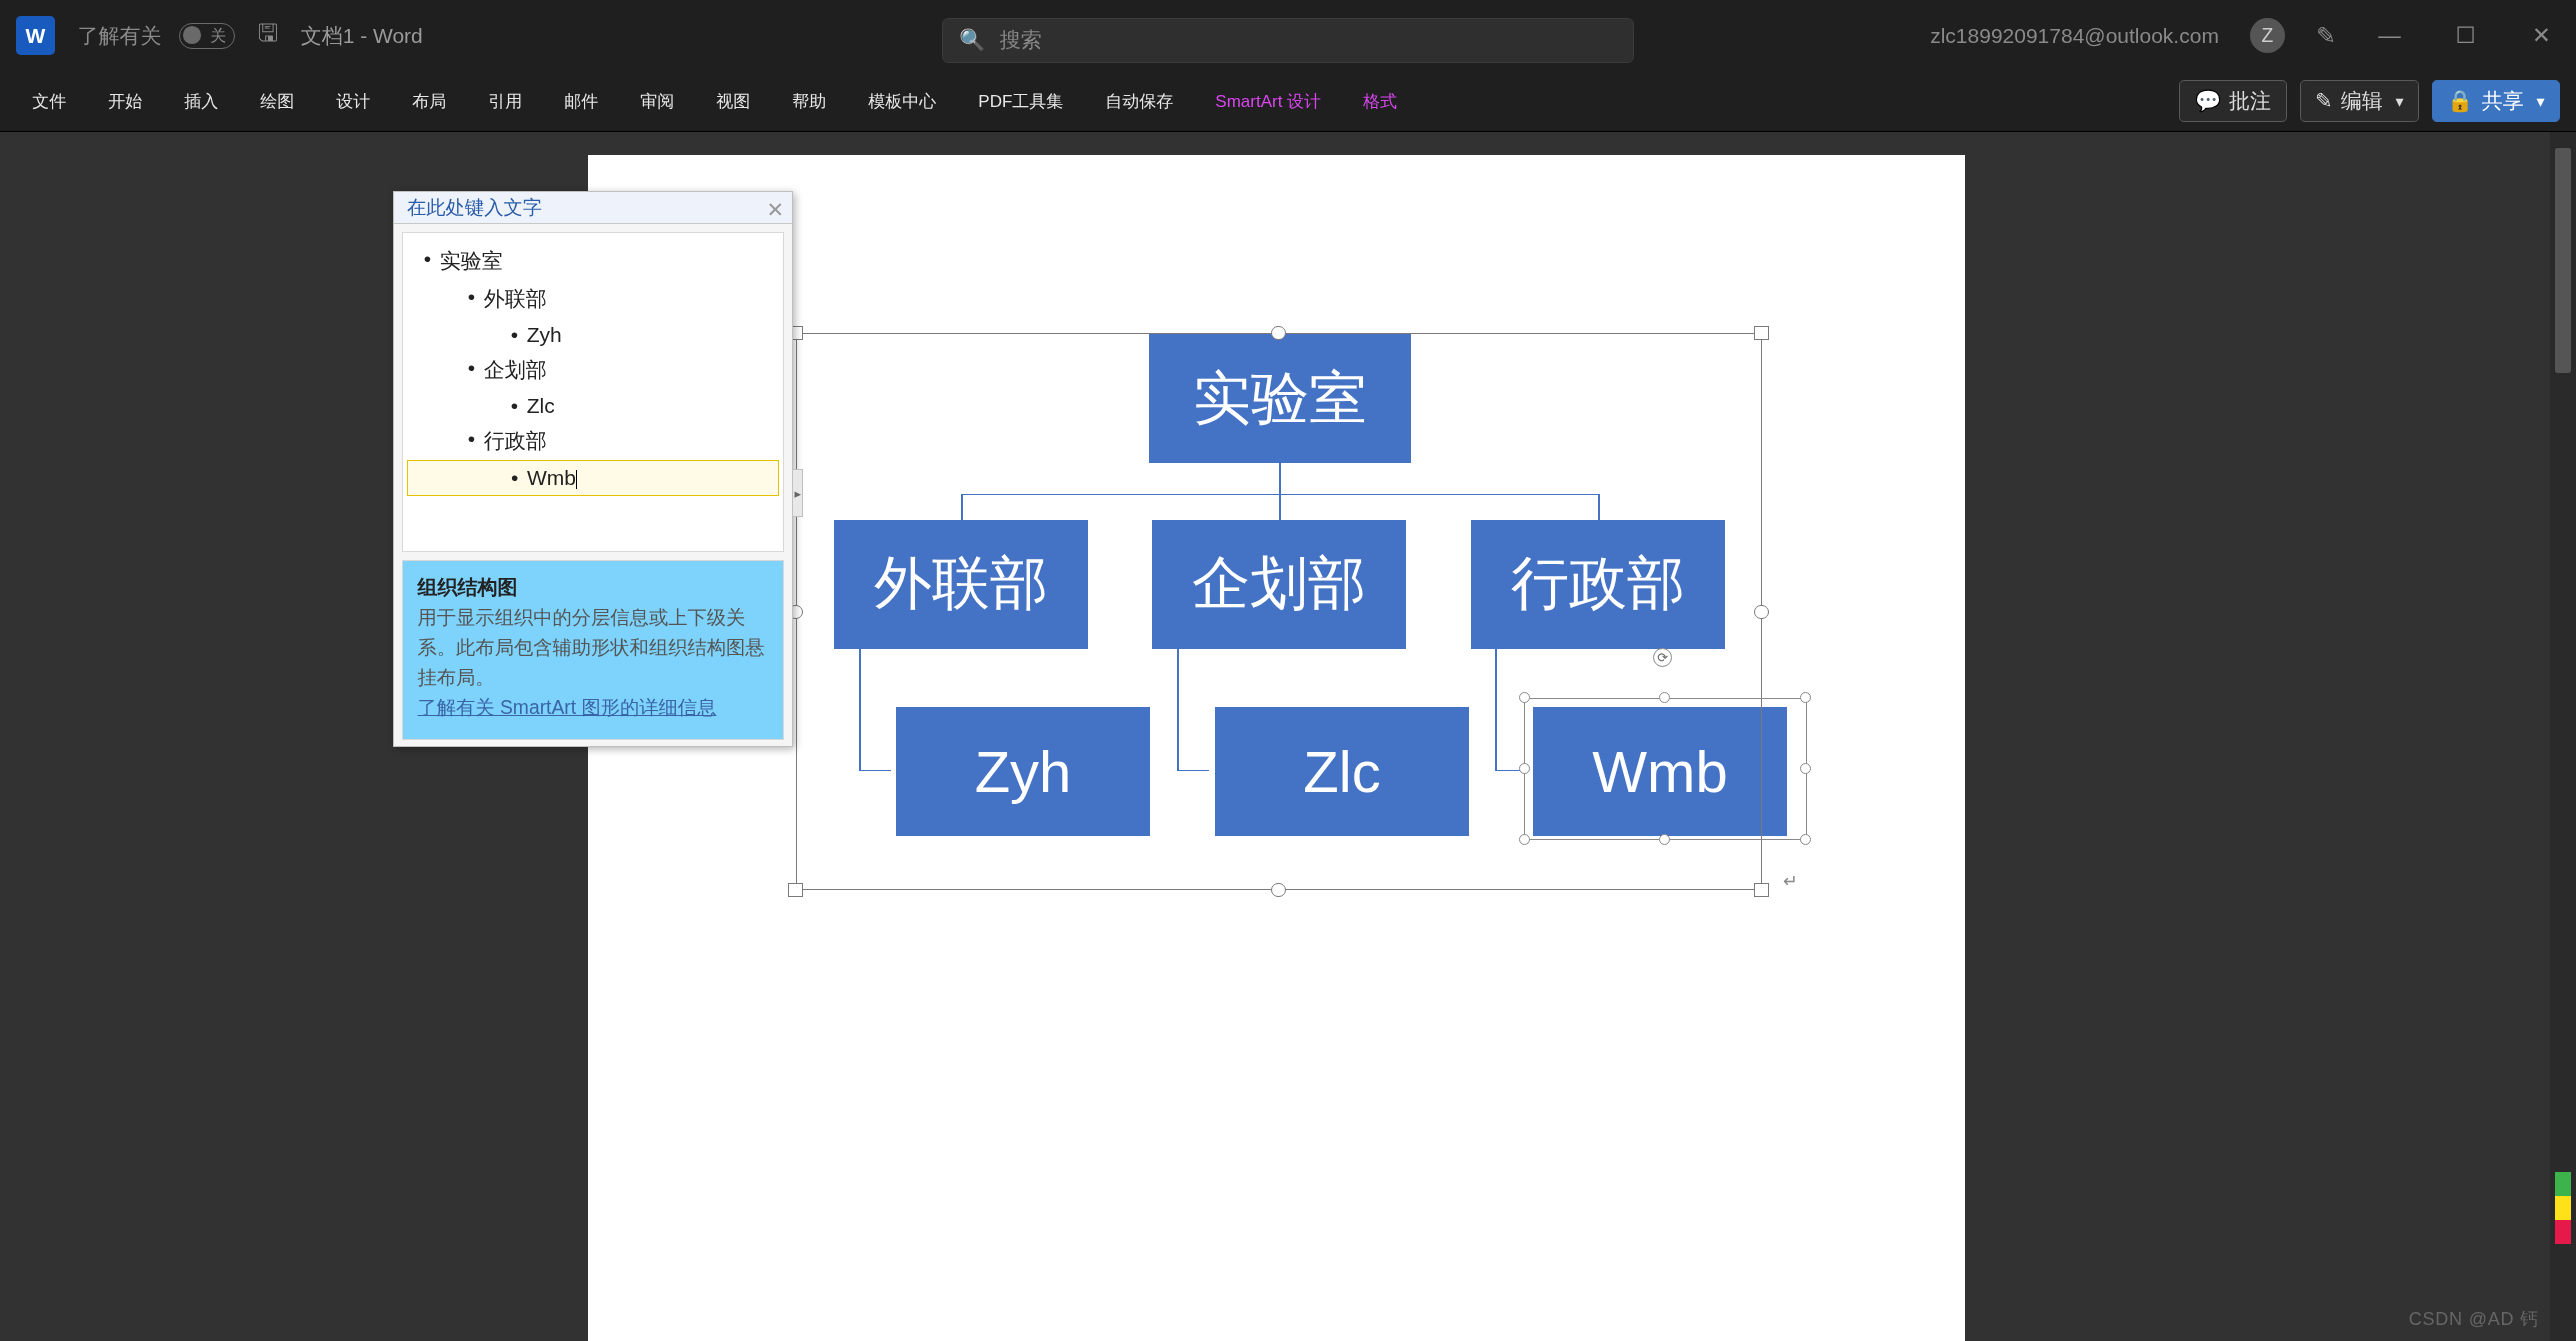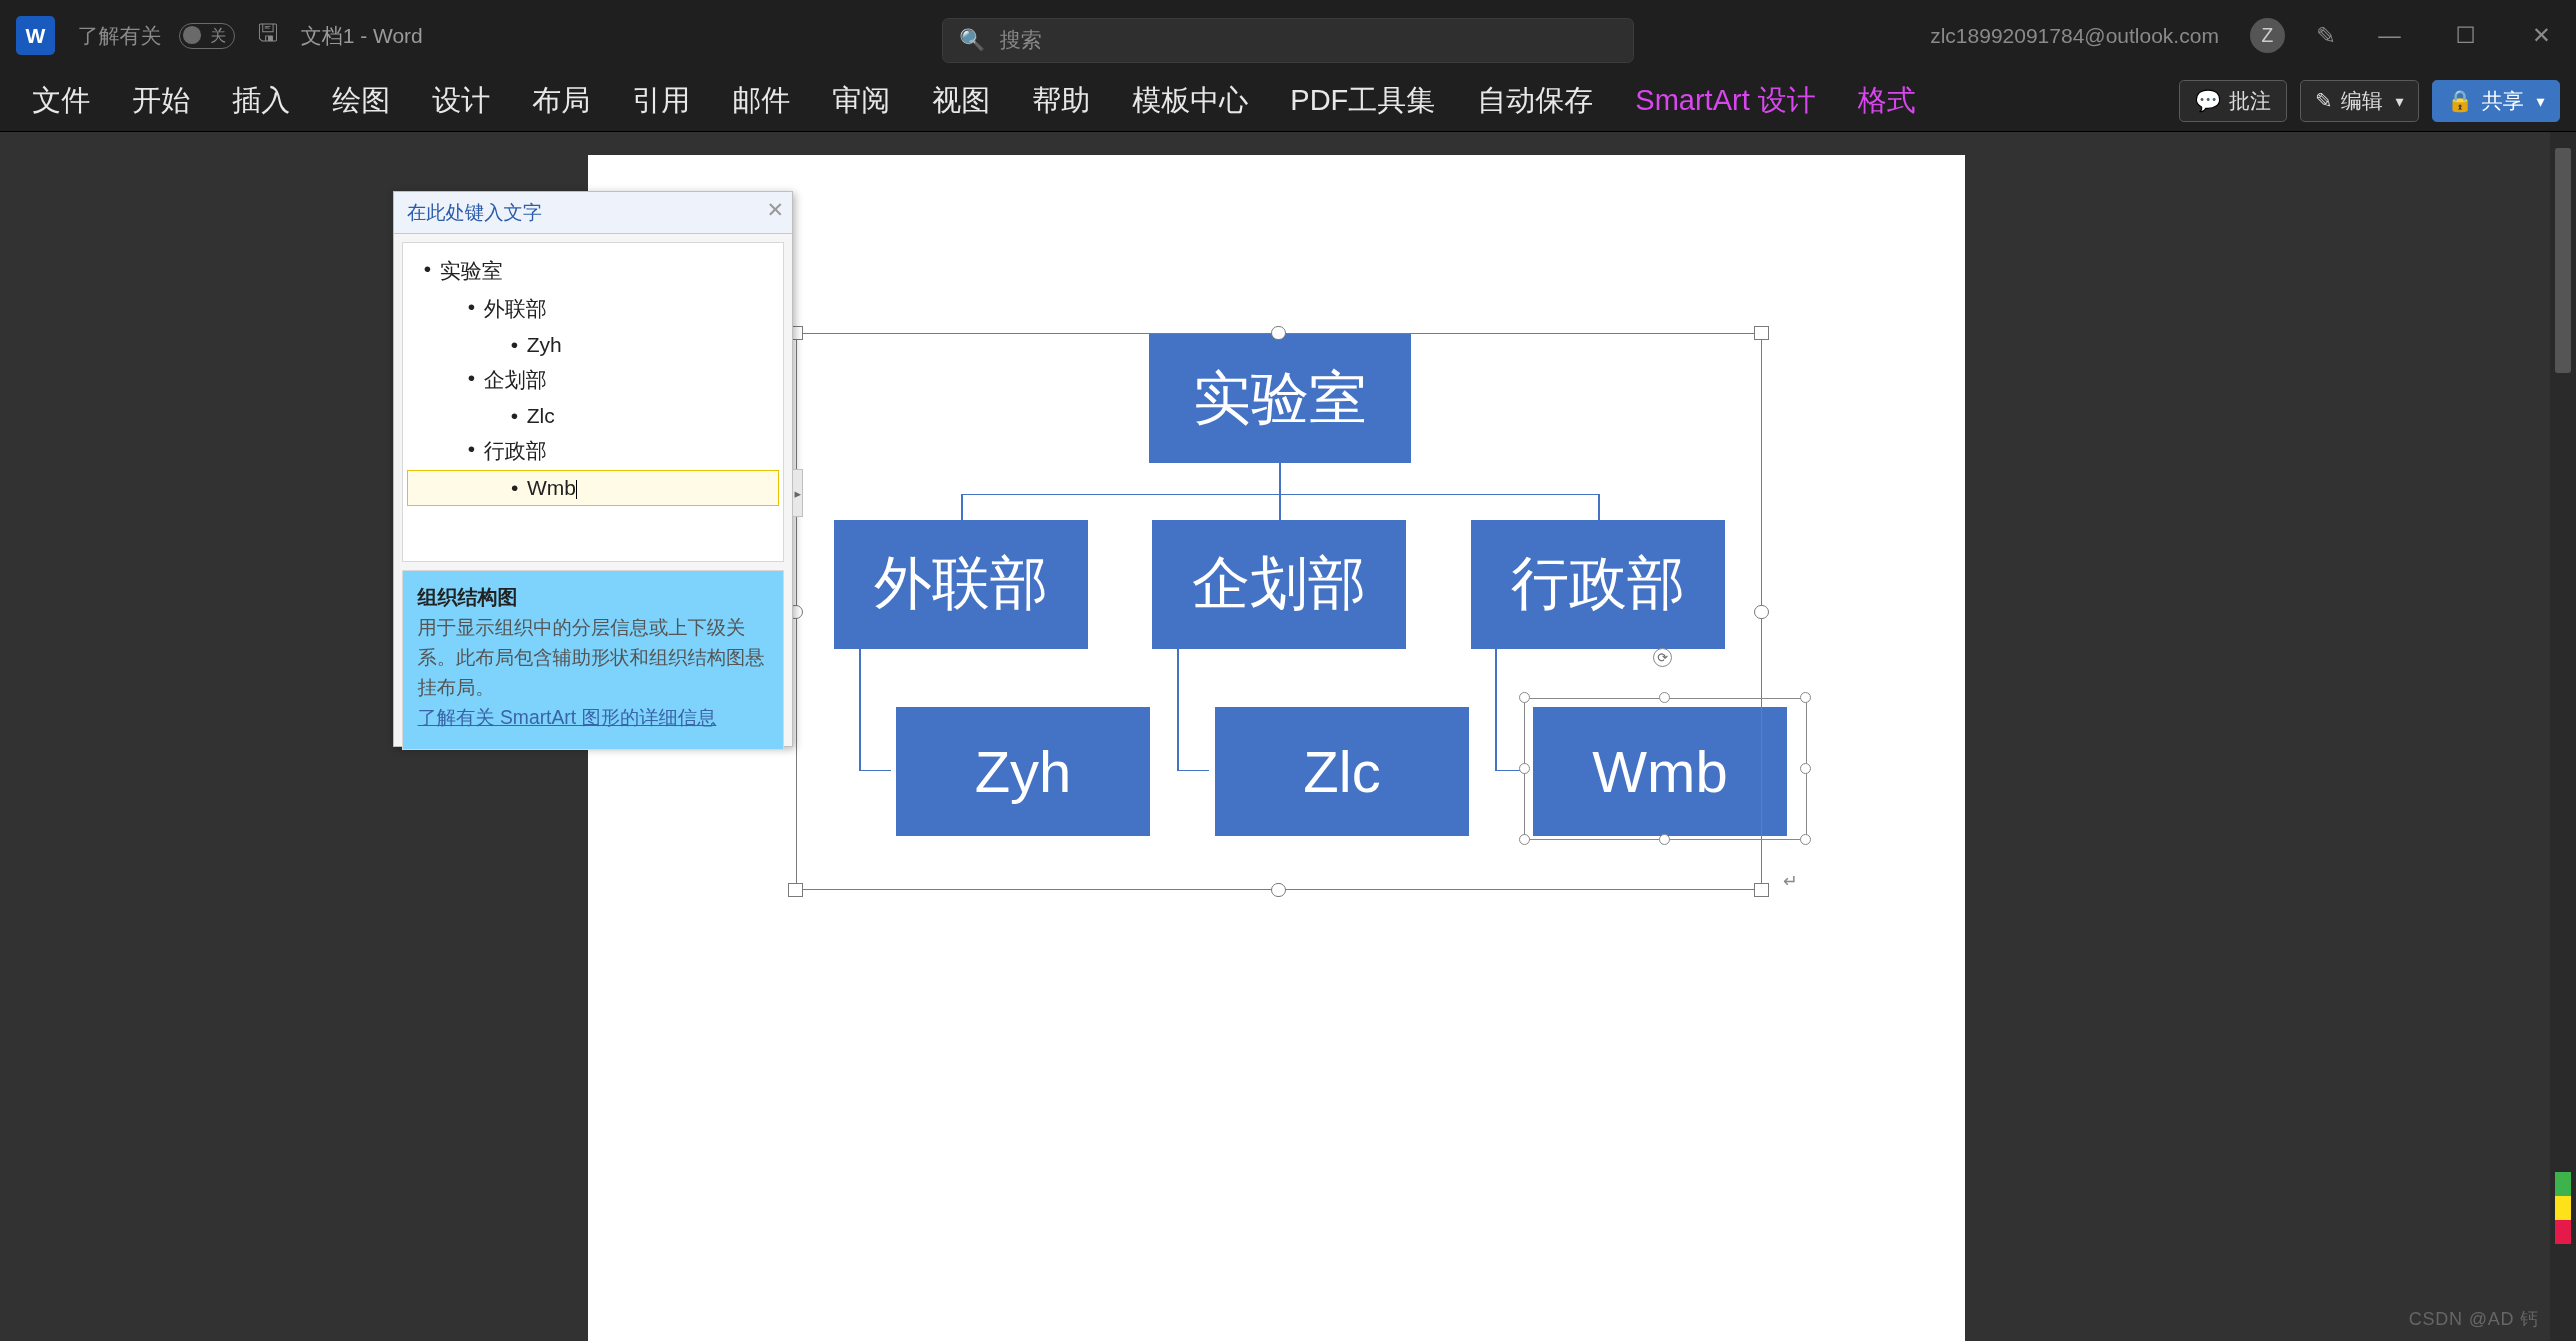--- a/index.html
+++ b/index.html
@@ -18,21 +18,21 @@
   .search-wrap { position: absolute; left: 50%; transform: translateX(-50%); top: 17.7px; }
   .search-box { width: 692px; height: 45px; background: #2f2f2f; border: 0.8px solid #3c3c3c; border-radius: 6.4px; display: flex; align-items: center; padding: 0 16px; color: #888; font-size: 21px; }
   .search-box .mag { margin-right: 14.5px; }
 
   .title-right { position: absolute; right: 12px; top: 0; height: 71px; display: flex; align-items: center; gap: 31px; color: #8a8a8a; font-size: 21px; }
   .avatar { width: 35px; height: 35px; border-radius: 50%; background: #555; display: flex; align-items: center; justify-content: center; color: #ccc; font-size: 19.3px; }
   .win-btn { width: 45px; text-align: center; font-size: 22.5px; }
 
   
   .ribbon { height: 61px; display: flex; align-items: center; padding-left: 19.3px; gap: 16px; background: #1f1f1f; border-bottom: 0.8px solid #000; }
-  .tab { padding: 6.4px 13px; color: #e8e8e8; font-size: 29px; cursor: pointer; text-align: center; }
+  .tab { padding: 6.4px 13px; color: #e8e8e8; font-size: 17px; cursor: pointer; text-align: center; }
   .tab.active { color: #d946ef; }
   .ribbon-spacer { flex: 1 1 auto; }
   .ribbon-right { display: flex; align-items: center; gap: 13px; margin-right: 16px; }
   .rbtn { border: 0.8px solid #5a5a5a; border-radius: 4.8px; padding: 6.4px 14.5px; color: #ddd; font-size: 21px; display: flex; align-items: center; gap: 8px; background: #2a2a2a; }
   .rbtn.share { background: #3b74c1; border-color: #3b74c1; color: #fff; }
   .chev::after { content: "▾"; font-size: 16px; margin-left: 4.8px; }
 
   
   .stage { position: absolute; left: 0; right: 26px; top: 132px; bottom: 0; background: #323232; overflow: hidden; }
   .page { position: absolute; left: 588px; top: 22.5px; width: 1377px; height: 1187px; background: #fff; }
@@ -50,21 +50,21 @@
   
   .chart { position: absolute; left: 208px; top: 178px; width: 966px; height: 557px; }
   .box { position: absolute; background: #4472c4; color: #fff; display: flex; align-items: center; justify-content: center; font-size: 58px; font-weight: 300; }
   .box.small { font-size: 58px; }
   .line { position: absolute; background: #4472c4; }
 
   .cursor-mark { position: absolute; color: #888; font-size: 17.7px; }
 
   
   .text-pane { position: absolute; left: 393px; top: 191px; width: 400px; height: 556px; background: #f5f5f5; border: 0.8px solid #bfbfbf; box-shadow: 2.4px 2.4px 8px rgba(0,0,0,.3); z-index: 5; }
-  .tp-title { height: 42px; background: #eef3fb; border-bottom: 0.8px solid #c8c8c8; display: flex; align-items: center; padding: 0 13px; font-size: 19.3px; color: #2a5caa; position: relative; }
+  .tp-title { height: 32px; background: #eef3fb; border-bottom: 0.8px solid #c8c8c8; display: flex; align-items: center; padding: 0 13px; font-size: 19.3px; color: #2a5caa; position: relative; }
   .tp-close { position: absolute; right: 8px; top: 6.4px; color: #999; font-size: 21px; }
   .tp-body { padding: 9.7px 4.8px; background: #fff; margin: 8px; border: 0.8px solid #d8d8d8; height: 320px; }
   .bullet-line { padding: 4.8px 0 4.8px 32px; font-size: 21px; color: #222; position: relative; }
   .bullet-line::before { content: "•"; position: absolute; left: 16px; }
   .bullet-line.l2 { padding-left: 76px; }
   .bullet-line.l2::before { left: 60px; }
   .bullet-line.l3 { padding-left: 119px; }
   .bullet-line.l3::before { left: 103px; }
   .bullet-line.editing { background: #fffbe6; border: 0.8px solid #e6c200; margin: 0 -0.8px; }
   .caret::after { content: ""; display: inline-block; width: 0.8px; height: 19.3px; background: #000; vertical-align: middle; }

